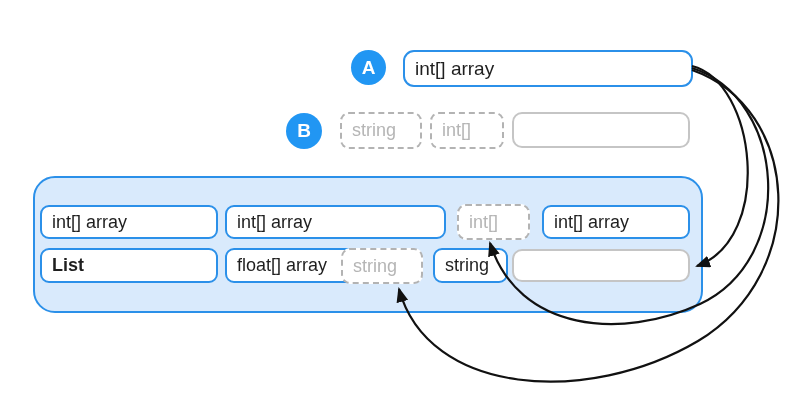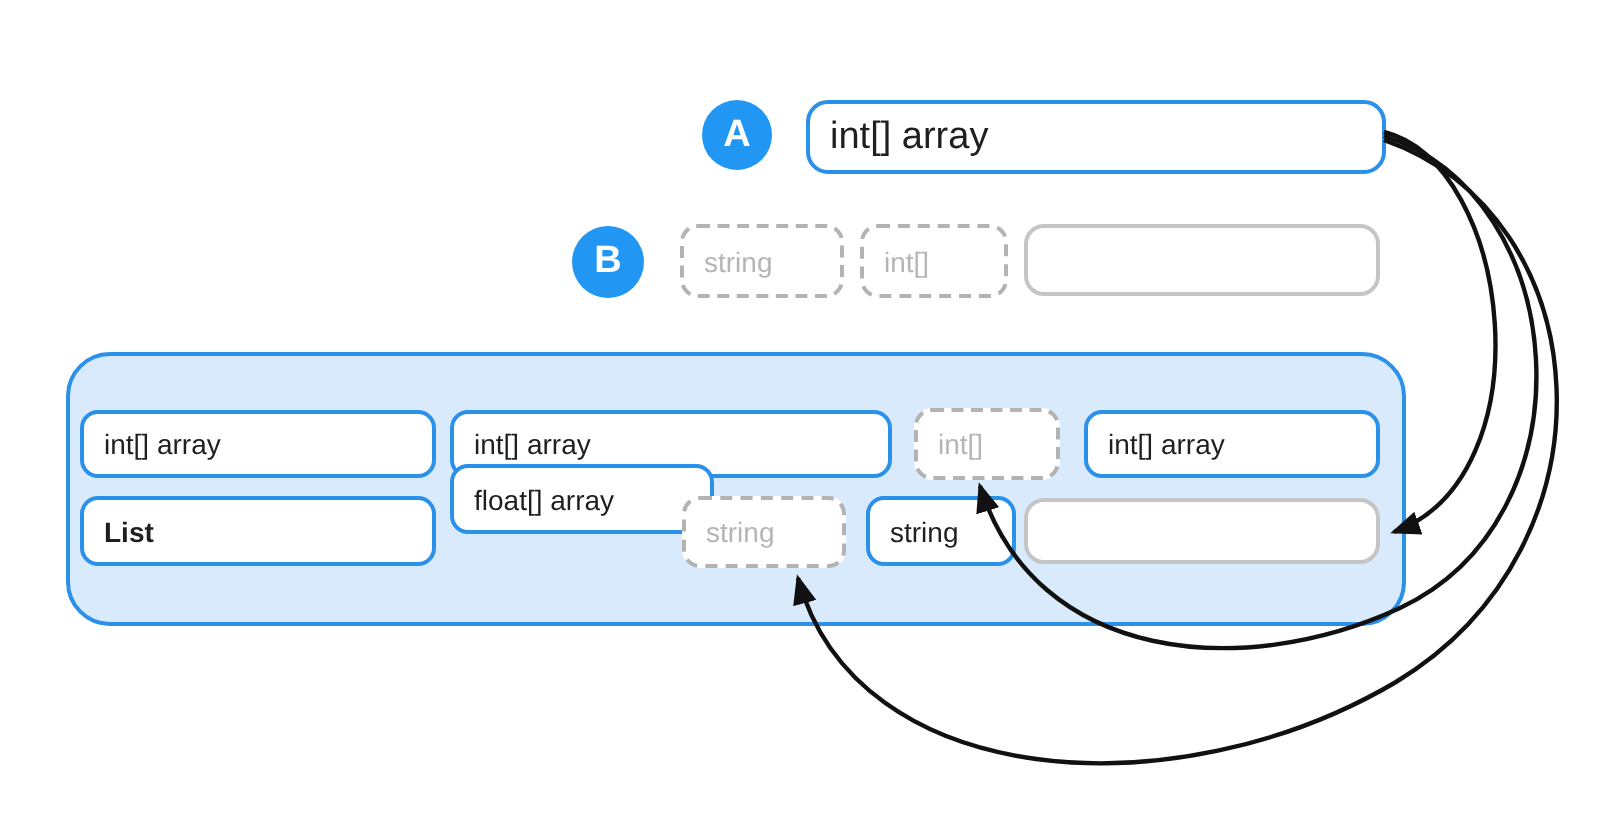--- a/index.html
+++ b/index.html
@@ -28,21 +28,21 @@
 
   .chip {
     position: absolute;
     box-sizing: border-box;
     display: flex;
     align-items: center;
     padding: 0 10px;
     background: #ffffff;
     border: 2px solid #2b90e9;
     border-radius: 9px;
-    font-size: 14px;
+    font-size: 18px;
     color: #1f1f1f;
     white-space: nowrap;
     overflow: hidden;
   }
   .chip.dashed {
     border: 2px dashed #b3b3b3;
     color: #b5b5b5;
   }
   .chip.empty {
     border: 2px solid #c5c5c5;
@@ -61,21 +61,21 @@
     box-sizing: border-box;
     background: #d9eafc;
     border: 2px solid #2b90e9;
     border-radius: 22px;
   }
   #r1c1 { left: 40px;  top: 205px; width: 178px; height: 34px; }
   #r1c2 { left: 225px; top: 205px; width: 221px; height: 34px; }
   #r1c3 { left: 457px; top: 204px; width: 73px;  height: 36px; }
   #r1c4 { left: 542px; top: 205px; width: 148px; height: 34px; }
   #r2c1 { left: 40px;  top: 248px; width: 178px; height: 35px; font-weight: bold; }
-  #r2c2 { left: 225px; top: 232px; width: 132px; height: 35px; }
+  #r2c2 { left: 225px; top: 248px; width: 132px; height: 35px; }
   #r2c3 { left: 341px; top: 248px; width: 82px;  height: 36px; }
   #r2c4 { left: 433px; top: 248px; width: 75px;  height: 35px; }
   #r2c5 { left: 512px; top: 249px; width: 178px; height: 33px; }
 
   #arrow-layer {
     position: absolute;
     left: 0; top: 0;
     width: 800px; height: 408px;
     pointer-events: none;
     z-index: 5;

